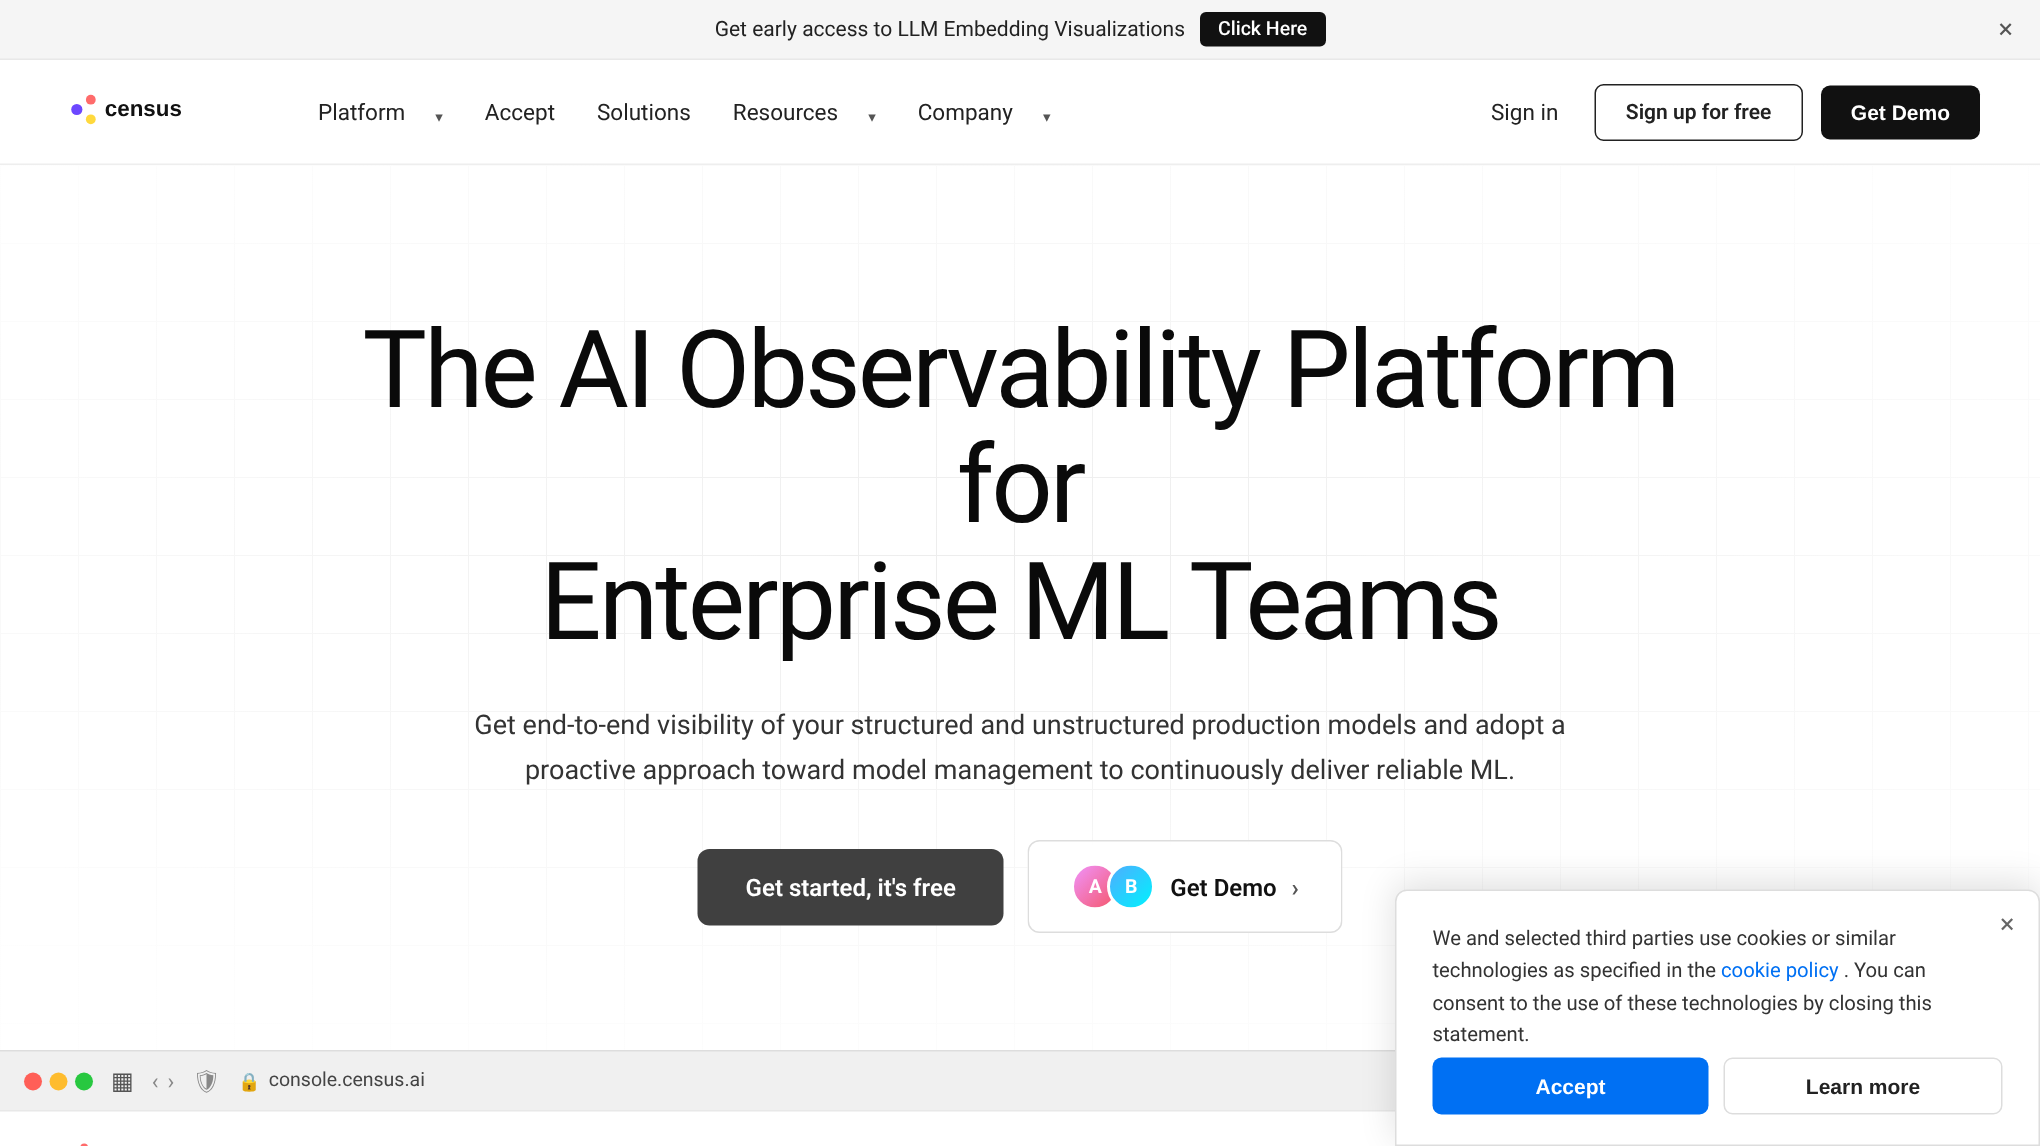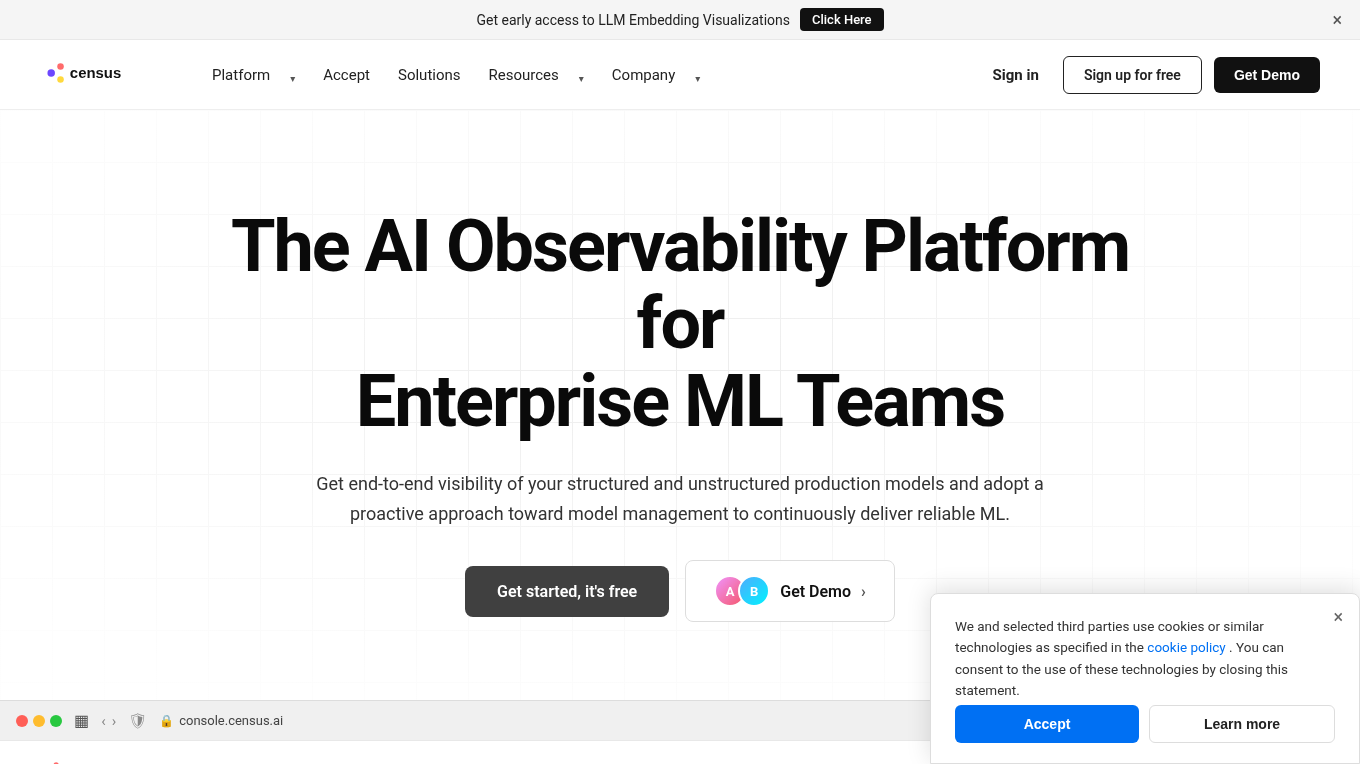--- a/index.html
+++ b/index.html
@@ -87,21 +87,21 @@
       font-size: 10px;
       color: #555;
     }
     .nav-right {
       display: flex;
       align-items: center;
       gap: 12px;
     }
     .sign-in-link {
       font-size: 15px;
-      font-weight: 700;
+      font-weight: 400;
       color: #222;
       cursor: pointer;
       text-decoration: none;
       padding: 8px 12px;
     }
     .sign-up-btn {
       display: inline-flex;
       align-items: center;
       padding: 10px 20px;
       border: 1.5px solid #222;
@@ -162,21 +162,21 @@
     }
 
     .hero-content {
       position: relative;
       z-index: 2;
       max-width: 920px;
     }
 
     .hero-title {
       font-size: 72px;
-      font-weight: 700;
+      font-weight: 400;
       line-height: 1.08;
       letter-spacing: -2px;
       color: #0a0a0a;
       margin-bottom: 28px;
     }
 
     .hero-subtitle {
       font-size: 18px;
       font-weight: 400;
       line-height: 1.65;

